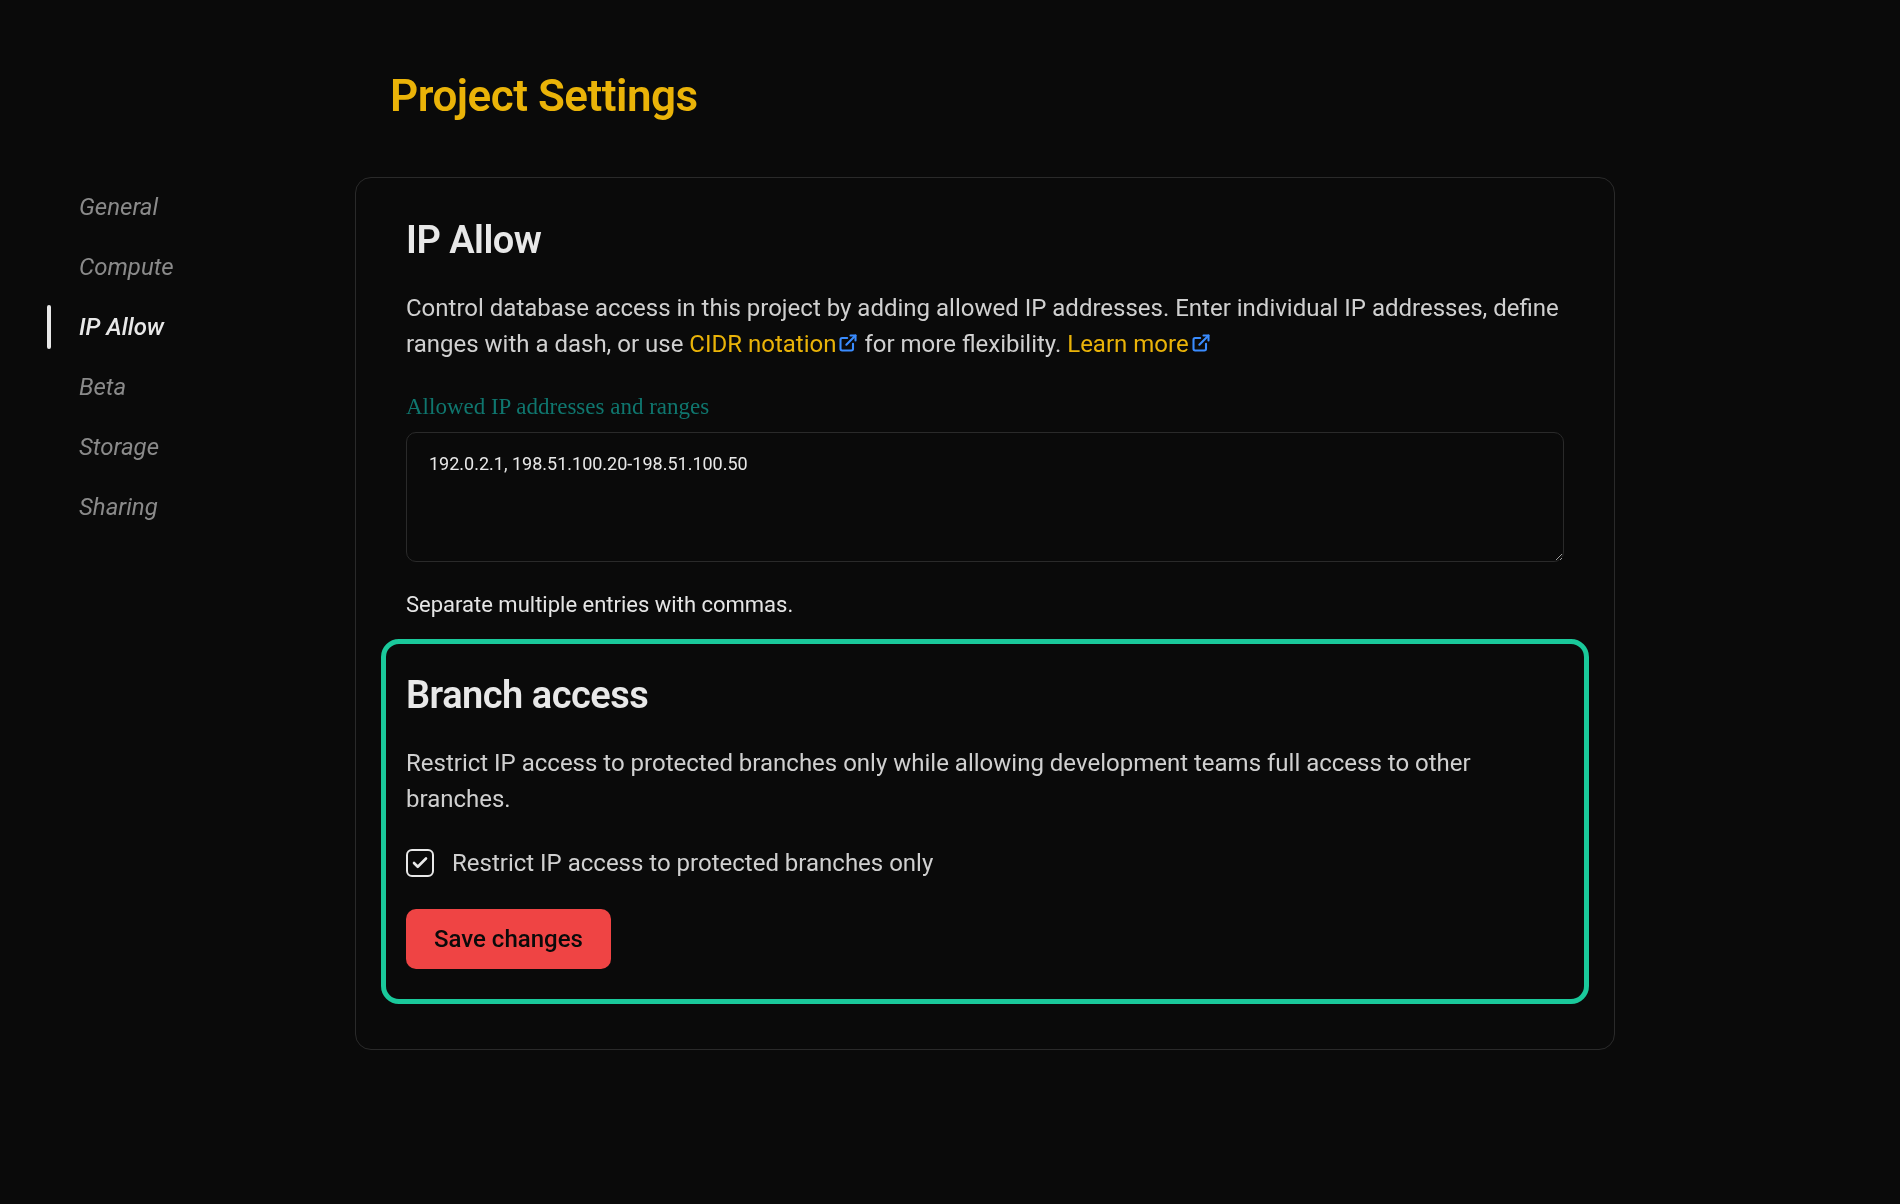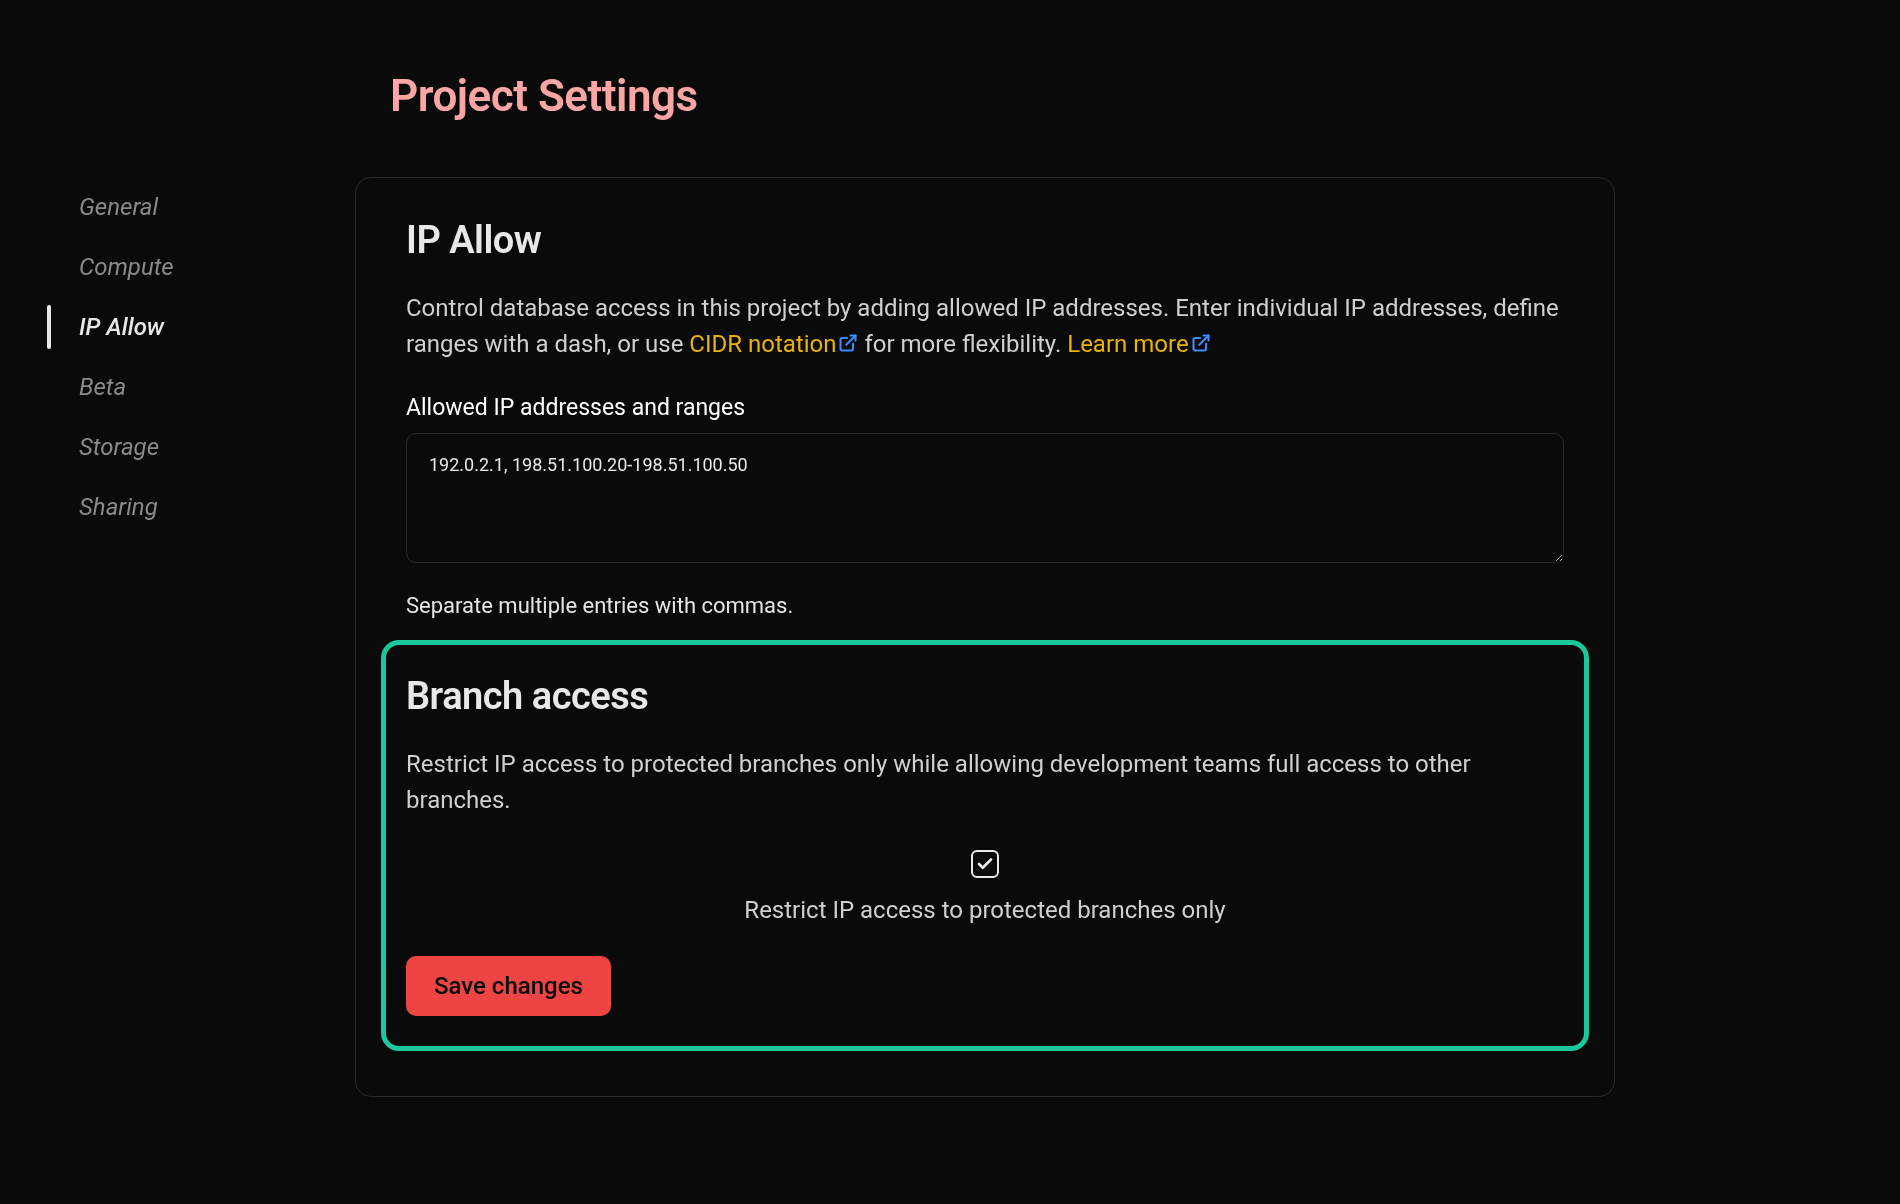--- a/index.html
+++ b/index.html
@@ -13,21 +13,21 @@
       font-family: -apple-system, BlinkMacSystemFont, "Segoe UI", Roboto, Helvetica, Arial, sans-serif;
       min-height: 1204px;
       width: 1900px;
     }
     .container {
       padding: 70px 0 0 0;
     }
     .page-title {
       font-size: 44px;
       font-weight: 600;
-      color: #fca5a5;
+      color: #eab308;
       margin-left: 390px;
       margin-bottom: 55px;
       letter-spacing: -0.5px;
     }
     .layout {
       display: flex;
     }
     .sidebar {
       width: 355px;
       padding-left: 45px;
@@ -89,23 +89,24 @@
       height: 20px;
       margin-left: 2px;
       vertical-align: -1px;
     }
     .external-icon svg {
       width: 100%;
       height: 100%;
     }
     .field-label {
       font-size: 23px;
-      color: #ffffff;
+      color: #0f766e;
       margin-bottom: 12px;
       display: block;
+      font-family: Liberation Serif, serif;
     }
     .textarea-input {
       width: 100%;
       min-height: 130px;
       background-color: #0a0a0a;
       border: 1px solid #2a2a2a;
       border-radius: 10px;
       padding: 20px 22px;
       font-size: 18px;
       color: #e8e8e8;
@@ -124,21 +125,20 @@
       margin-top: 22px;
       margin-left: -25px;
       margin-right: -25px;
     }
     .checkbox-row {
       display: flex;
       align-items: center;
       gap: 18px;
       margin-bottom: 32px;
       margin-top: 28px;
-      flex-direction: column;
     }
     .checkbox {
       width: 28px;
       height: 28px;
       border: 2px solid #e8e8e8;
       border-radius: 6px;
       background-color: transparent;
       display: flex;
       align-items: center;
       justify-content: center;

